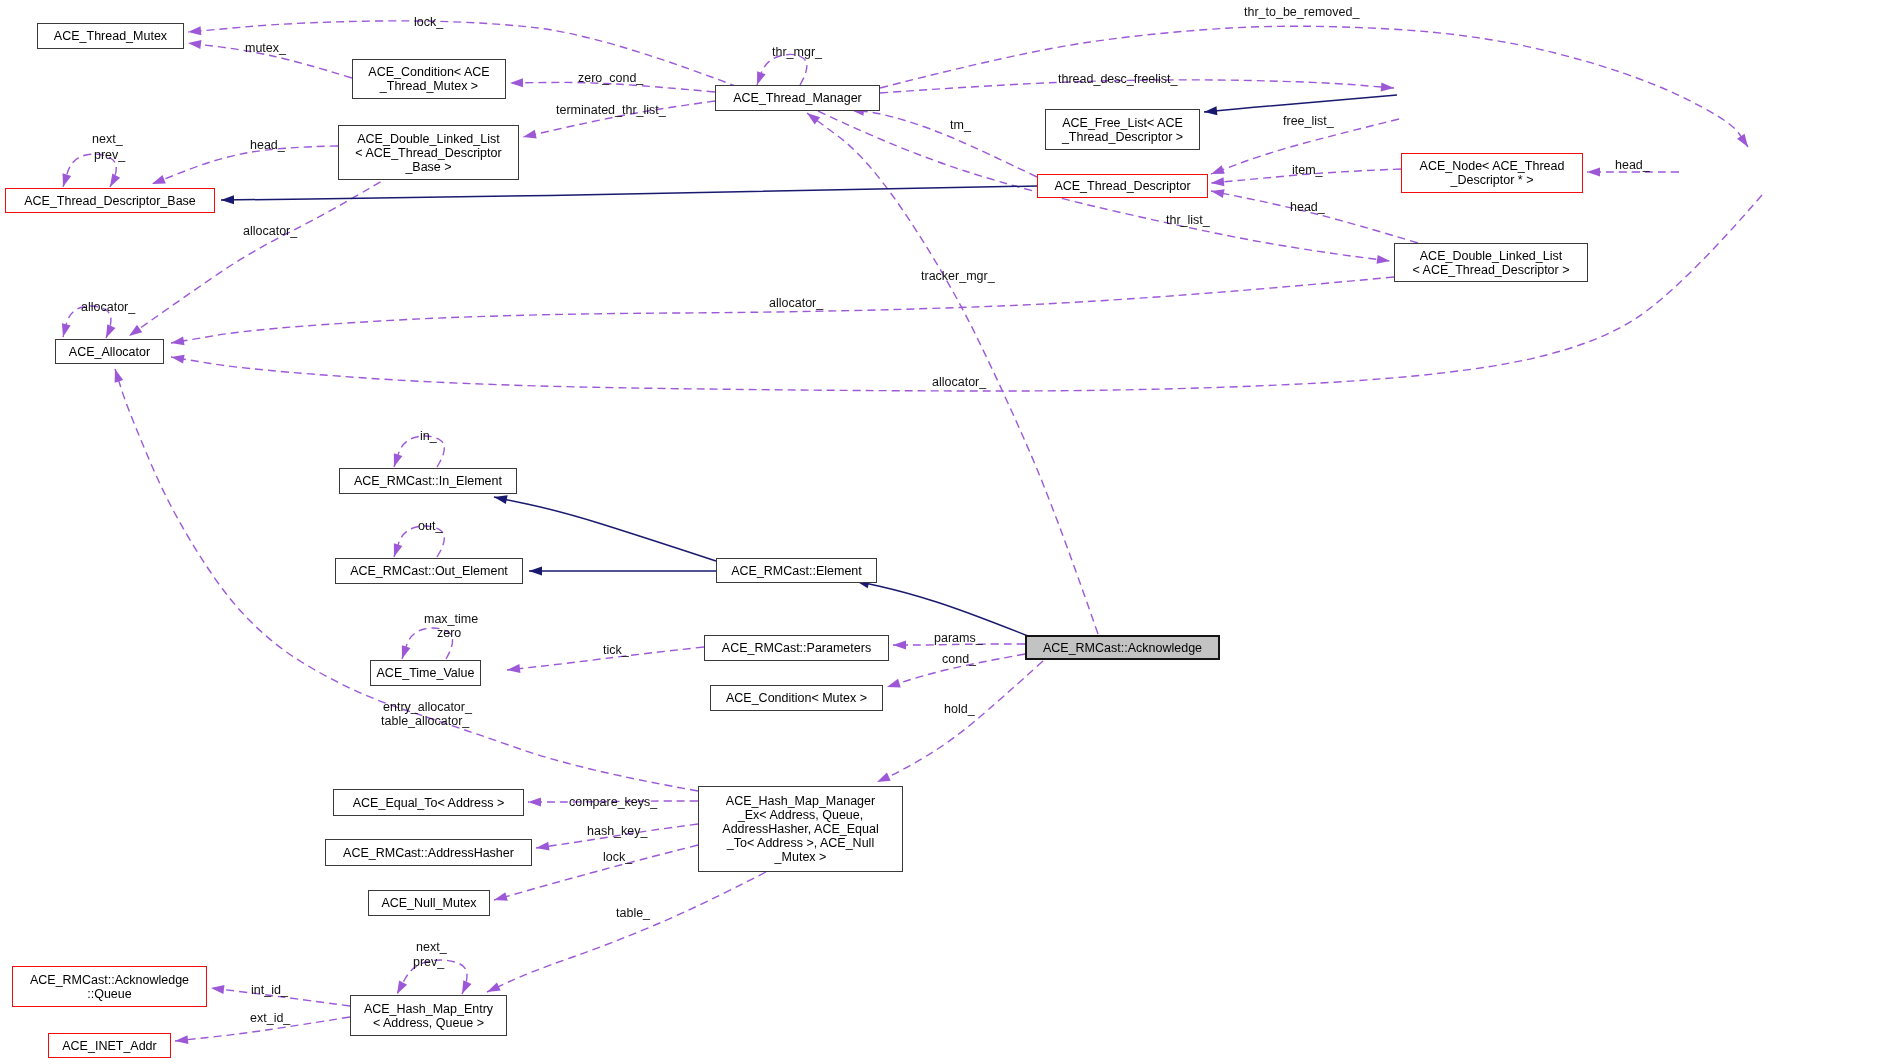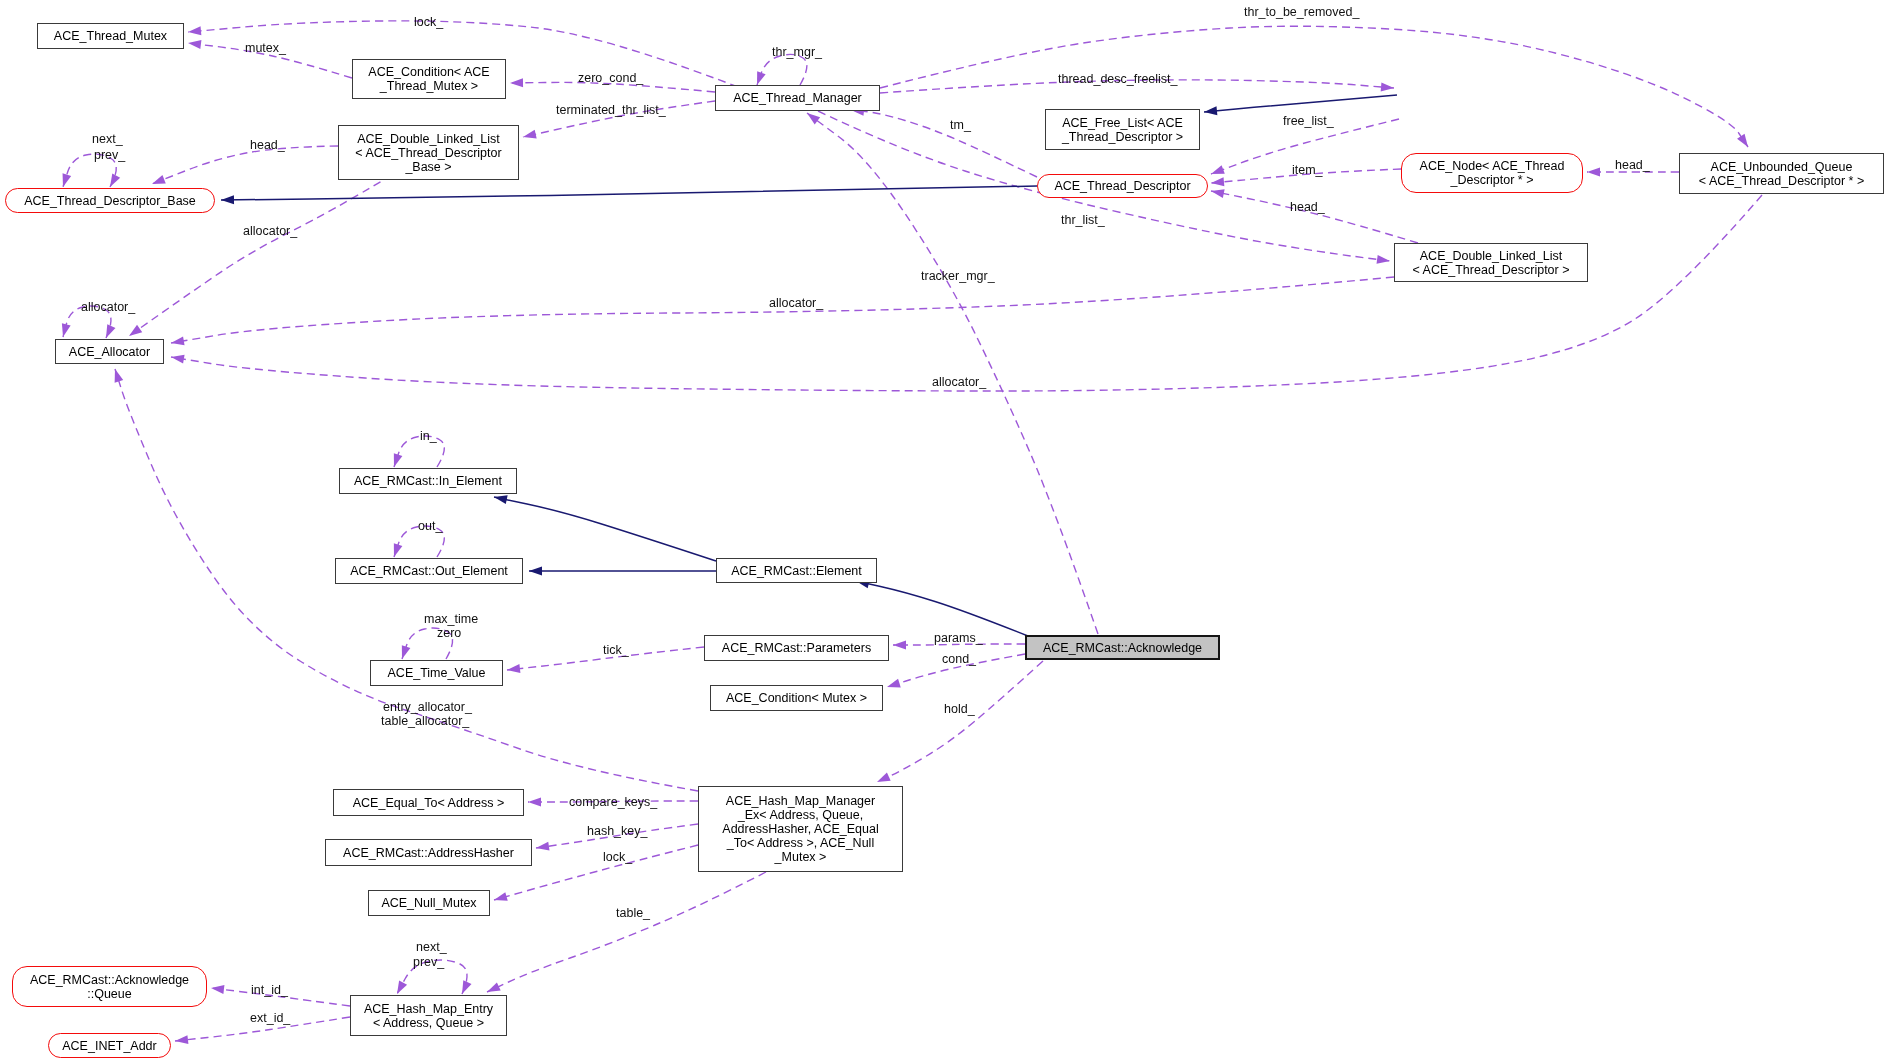--- a/index.html
+++ b/index.html
@@ -2,21 +2,21 @@
 <html><head>
 <meta charset="utf-8">
 <style>
   html,body{margin:0;padding:0;background:#ffffff;}
   #canvas{position:relative;width:1887px;height:1064px;background:#ffffff;overflow:hidden;
           font-family:"Liberation Sans", sans-serif;}
   #edges-svg{position:absolute;left:0;top:0;z-index:0;}
   .node{position:absolute;box-sizing:border-box;background:#ffffff;border:1.5px solid #3a3a3a;
         display:flex;align-items:center;justify-content:center;text-align:center;
         white-space:pre-line;font-size:12.5px;line-height:14px;color:#000000;z-index:2;cursor:pointer;}
-  .node.red{border-color:#f40b0b;border-radius:15px;}
+  .node.red{border-color:#f40b0b;}
   .node.main{background:#c3c3c3;border-width:2px;border-color:#141414;cursor:default;}
   .elabel{position:absolute;font-size:12.5px;line-height:13px;color:#101010;
           white-space:nowrap;z-index:1;}
 </style>
 </head>
 <body>
 
 <div id="canvas">
     <svg width="1887" height="1064" viewBox="0 0 1887 1064" id="edges-svg">
       <path d="M738,87 Q600,34 530,27 Q460,20 380,21 Q300,22 244,27 L188,32" fill="none" stroke="#9d58d8" stroke-width="1.4" stroke-dasharray="8 5"></path>
@@ -104,34 +104,32 @@
       <polygon points="856,581 869.6699838175967,579.4567753155663 867.6986387368362,588.2382215844084" fill="#191970"></polygon>
     </svg>
     <div class="node" style="left: 37px; top: 23px; width: 147px; height: 26px;">ACE_Thread_Mutex</div>
     <div class="node" style="left: 352px; top: 59px; width: 154px; height: 40px;">ACE_Condition&lt; ACE
 _Thread_Mutex &gt;</div>
     <div class="node" style="left: 715px; top: 85px; width: 165px; height: 26px;">ACE_Thread_Manager</div>
     <div class="node" style="left: 1045px; top: 109px; width: 155px; height: 41px;">ACE_Free_List&lt; ACE
 _Thread_Descriptor &gt;</div>
     <div class="node red" style="left: 1401px; top: 153px; width: 182px; height: 40px;">ACE_Node&lt; ACE_Thread
 _Descriptor * &gt;</div>
-    <div class="node" style="left: 1679px; top: 153px; width: 205px; height: 41px;">ACE_Unbounded_Queue
-&lt; ACE_Thread_Descriptor * &gt;</div>
     <div class="node red" style="left: 1037px; top: 174px; width: 171px; height: 24px;">ACE_Thread_Descriptor</div>
     <div class="node" style="left: 1394px; top: 243px; width: 194px; height: 39px;">ACE_Double_Linked_List
 &lt; ACE_Thread_Descriptor &gt;</div>
     <div class="node" style="left: 338px; top: 125px; width: 181px; height: 55px;">ACE_Double_Linked_List
 &lt; ACE_Thread_Descriptor
 _Base &gt;</div>
     <div class="node red" style="left: 5px; top: 188px; width: 210px; height: 25px;">ACE_Thread_Descriptor_Base</div>
     <div class="node" style="left: 55px; top: 339px; width: 109px; height: 25px;">ACE_Allocator</div>
     <div class="node" style="left: 339px; top: 468px; width: 178px; height: 26px;">ACE_RMCast::In_Element</div>
     <div class="node" style="left: 335px; top: 558px; width: 188px; height: 26px;">ACE_RMCast::Out_Element</div>
     <div class="node" style="left: 716px; top: 558px; width: 161px; height: 25px;">ACE_RMCast::Element</div>
-    <div class="node" style="left: 370px; top: 660px; width: 133px; height: 26px;">ACE_Time_Value</div>
+    <div class="node" style="left: 370px; top: 660px; width: 111px; height: 26px;">ACE_Time_Value</div>
     <div class="node" style="left: 704px; top: 635px; width: 185px; height: 26px;">ACE_RMCast::Parameters</div>
     <div class="node main" style="left: 1025px; top: 635px; width: 195px; height: 25px;">ACE_RMCast::Acknowledge</div>
     <div class="node" style="left: 710px; top: 685px; width: 173px; height: 26px;">ACE_Condition&lt; Mutex &gt;</div>
     <div class="node" style="left: 333px; top: 789px; width: 191px; height: 27px;">ACE_Equal_To&lt; Address &gt;</div>
     <div class="node" style="left: 698px; top: 786px; width: 205px; height: 86px;">ACE_Hash_Map_Manager
 _Ex&lt; Address, Queue,
 AddressHasher, ACE_Equal
 _To&lt; Address &gt;, ACE_Null
 _Mutex &gt;</div>
     <div class="node" style="left: 325px; top: 839px; width: 207px; height: 27px;">ACE_RMCast::AddressHasher</div>
@@ -145,21 +143,21 @@
     <div class="elabel" style="left: 245px; top: 42px;">mutex_</div>
     <div class="elabel" style="left: 772px; top: 46px;">thr_mgr_</div>
     <div class="elabel" style="left: 578px; top: 72px;">zero_cond_</div>
     <div class="elabel" style="left: 556px; top: 104px;">terminated_thr_list_</div>
     <div class="elabel" style="left: 1058px; top: 73px;">thread_desc_freelist_</div>
     <div class="elabel" style="left: 1244px; top: 6px;">thr_to_be_removed_</div>
     <div class="elabel" style="left: 1283px; top: 115px;">free_list_</div>
     <div class="elabel" style="left: 1292px; top: 164px;">item_</div>
     <div class="elabel" style="left: 1615px; top: 159px;">head_</div>
     <div class="elabel" style="left: 1290px; top: 201px;">head_</div>
-    <div class="elabel" style="left: 1061px; top: 214px;">thr_list_</div>
+    <div class="elabel" style="left: 1166px; top: 214px;">thr_list_</div>
     <div class="elabel" style="left: 950px; top: 119px;">tm_</div>
     <div class="elabel" style="left: 921px; top: 270px;">tracker_mgr_</div>
     <div class="elabel" style="left: 250px; top: 139px;">head_</div>
     <div class="elabel" style="left: 92px; top: 133px;">next_</div>
     <div class="elabel" style="left: 94px; top: 149px;">prev_</div>
     <div class="elabel" style="left: 243px; top: 225px;">allocator_</div>
     <div class="elabel" style="left: 81px; top: 301px;">allocator_</div>
     <div class="elabel" style="left: 769px; top: 297px;">allocator_</div>
     <div class="elabel" style="left: 932px; top: 376px;">allocator_</div>
     <div class="elabel" style="left: 420px; top: 430px;">in_</div>

